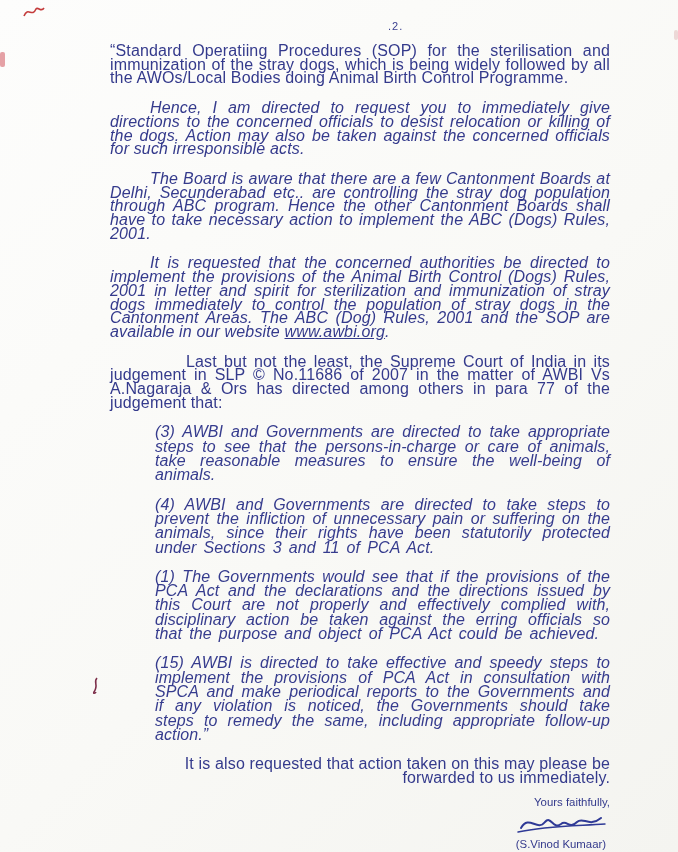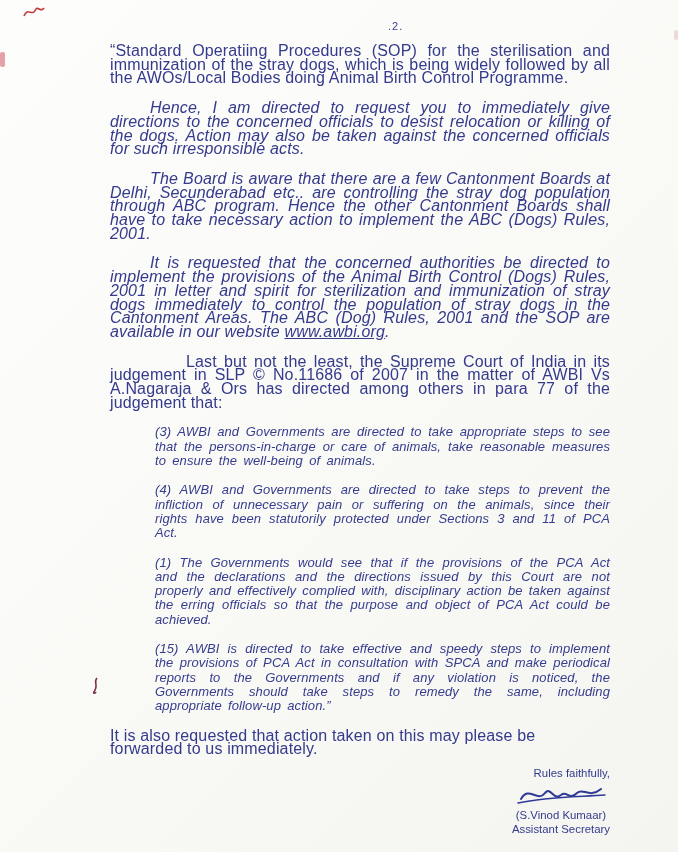--- a/index.html
+++ b/index.html
@@ -29,28 +29,28 @@
     letter-spacing:0.15px;
     margin-bottom:16px;
     color:#343a8c;
   }
   .indent   { text-indent:40px;font-style:italic; }
   .indent-lg{ text-indent:76px; }
   .quote {
     font-style:italic;
     margin-left:45px;
     margin-bottom:15px;
-    font-size:13px; line-height:14.3px;
+    font-size:16px; line-height:14.3px;
     text-align:justify;
     word-spacing:2.5px;
     letter-spacing:0.1px;
     color:#363c8e;
   }
   .link { text-decoration:underline; }
-  .closing { margin-top:4px; margin-bottom:10px; text-align:left; }
+  .closing { margin-top:4px; margin-bottom:10px; text-align:right; }
   .sig-wrap {
     display:flex; justify-content:flex-end;
     margin-right:0px; margin-bottom:22px;
   }
   .sig-block { text-align:center; font-size:11.4px; line-height:14px; }
   .sig-block .valediction { display:block; text-align:right; margin-bottom:2px; }
   .sig-scribble { display:block; margin:0 auto -2px auto; }
   .copy-label { font-size:11.4px; margin-bottom:14px; letter-spacing:0.15px; }
   .copy-list { margin-left:10px; }
   .copy-row { display:flex; font-size:11.4px; line-height:15.5px; letter-spacing:0.15px; }
@@ -95,21 +95,21 @@
 
     <p class="quote">(3) AWBI and Governments are directed to take appropriate steps to see that the persons-in-charge or care of animals, take reasonable measures to ensure the well-being of animals.</p>
     <p class="quote">(4) AWBI and Governments are directed to take steps to prevent the infliction of unnecessary pain or suffering on the animals, since their rights have been statutorily protected under Sections 3 and 11 of PCA Act.</p>
     <p class="quote">(1) The Governments would see that if the provisions of the PCA Act and the declarations and the directions issued by this Court are not properly and effectively complied with, disciplinary action be taken against the erring officials so that the purpose and object of PCA Act could be achieved.</p>
     <p class="quote">(15) AWBI is directed to take effective and speedy steps to implement the provisions of PCA Act in consultation with SPCA and make periodical reports to the Governments and if any violation is noticed, the Governments should take steps to remedy the same, including appropriate follow-up action.”</p>
 
     <p class="para closing">It is also requested that action taken on this may please be forwarded to us immediately.</p>
 
     <div class="sig-wrap">
       <div class="sig-block">
-        <span class="valediction">Rules faithfully,</span>
+        <span class="valediction">Yours faithfully,</span>
         <svg class="sig-scribble" width="92" height="28" viewBox="0 0 92 28">
           <path d="M6 17 C14 3, 22 21, 30 11 C36 4, 38 19, 46 13 C52 8, 54 19, 62 11 C68 5, 74 17, 86 7" stroke="#2f3a96" stroke-width="2" fill="none" stroke-linecap="round"></path>
           <path d="M3 21 C30 15, 60 15, 90 13" stroke="#2f3a96" stroke-width="1.4" fill="none" stroke-linecap="round"></path>
         </svg>
         <span>(S.Vinod Kumaar)</span><br>
         <span>Assistant Secretary</span>
       </div>
     </div>
 
     <div style="clear:both;"></div>

